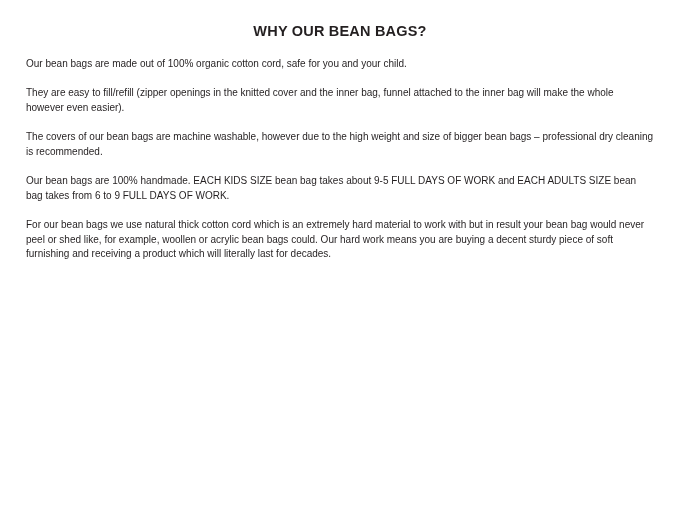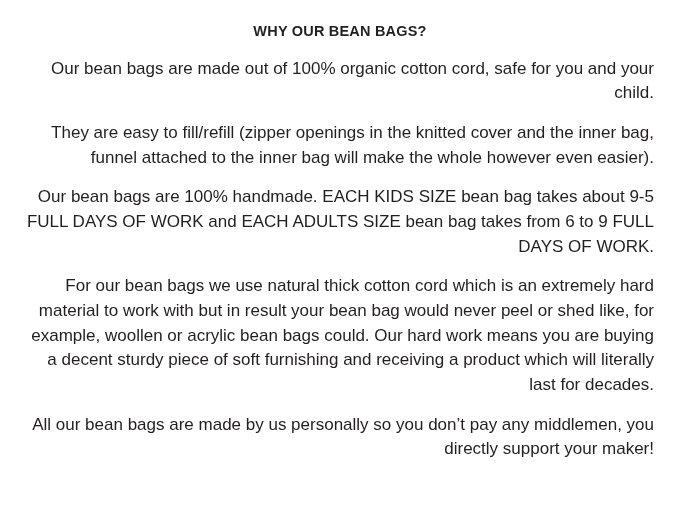--- a/index.html
+++ b/index.html
@@ -24,34 +24,34 @@
   .doc-title {
     text-align: center;
     font-size: 14.5px;
     font-weight: bold;
     letter-spacing: 0.2px;
     line-height: 1.3;
     margin: 0 0 16px 0;
     color: #231f20;
   }
   .para {
-    text-align: right;
-    font-size: 17px;
+    text-align: left;
+    font-size: 10px;
     line-height: 1.45;
     margin: 0 0 15px 0;
     color: #231f20;
     padding: 0 8px;
   }
   .para:last-child {
     margin-bottom: 0;
   }
 </style>
 </head>
 <body>
 
 <div class="page">
   <h1 class="doc-title">WHY OUR BEAN BAGS?</h1>
   <p class="para">Our bean bags are made out of 100% organic cotton cord, safe for you and your child.</p>
   <p class="para">They are easy to fill/refill (zipper openings in the knitted cover and the inner bag, funnel attached to the inner bag will make the whole however even easier).</p>
+  <p class="para">The covers of our bean bags are machine washable, however due to the high weight and size of bigger bean bags – professional dry cleaning is recommended.</p>
   <p class="para">Our bean bags are 100% handmade. EACH KIDS SIZE bean bag takes about 9-5 FULL DAYS OF WORK and EACH ADULTS SIZE bean bag takes from 6 to 9 FULL DAYS OF WORK.</p>
   <p class="para">For our bean bags we use natural thick cotton cord which is an extremely hard material to work with but in result  your bean bag would never peel or shed like, for example, woollen or acrylic bean bags could. Our hard work means you are buying a decent sturdy piece of soft furnishing and receiving a product which will literally last for decades.</p>
-  <p class="para">All our bean bags are made by us personally so you don’t pay any middlemen, you directly support your maker!</p>
 </div>
 
 </body></html>

